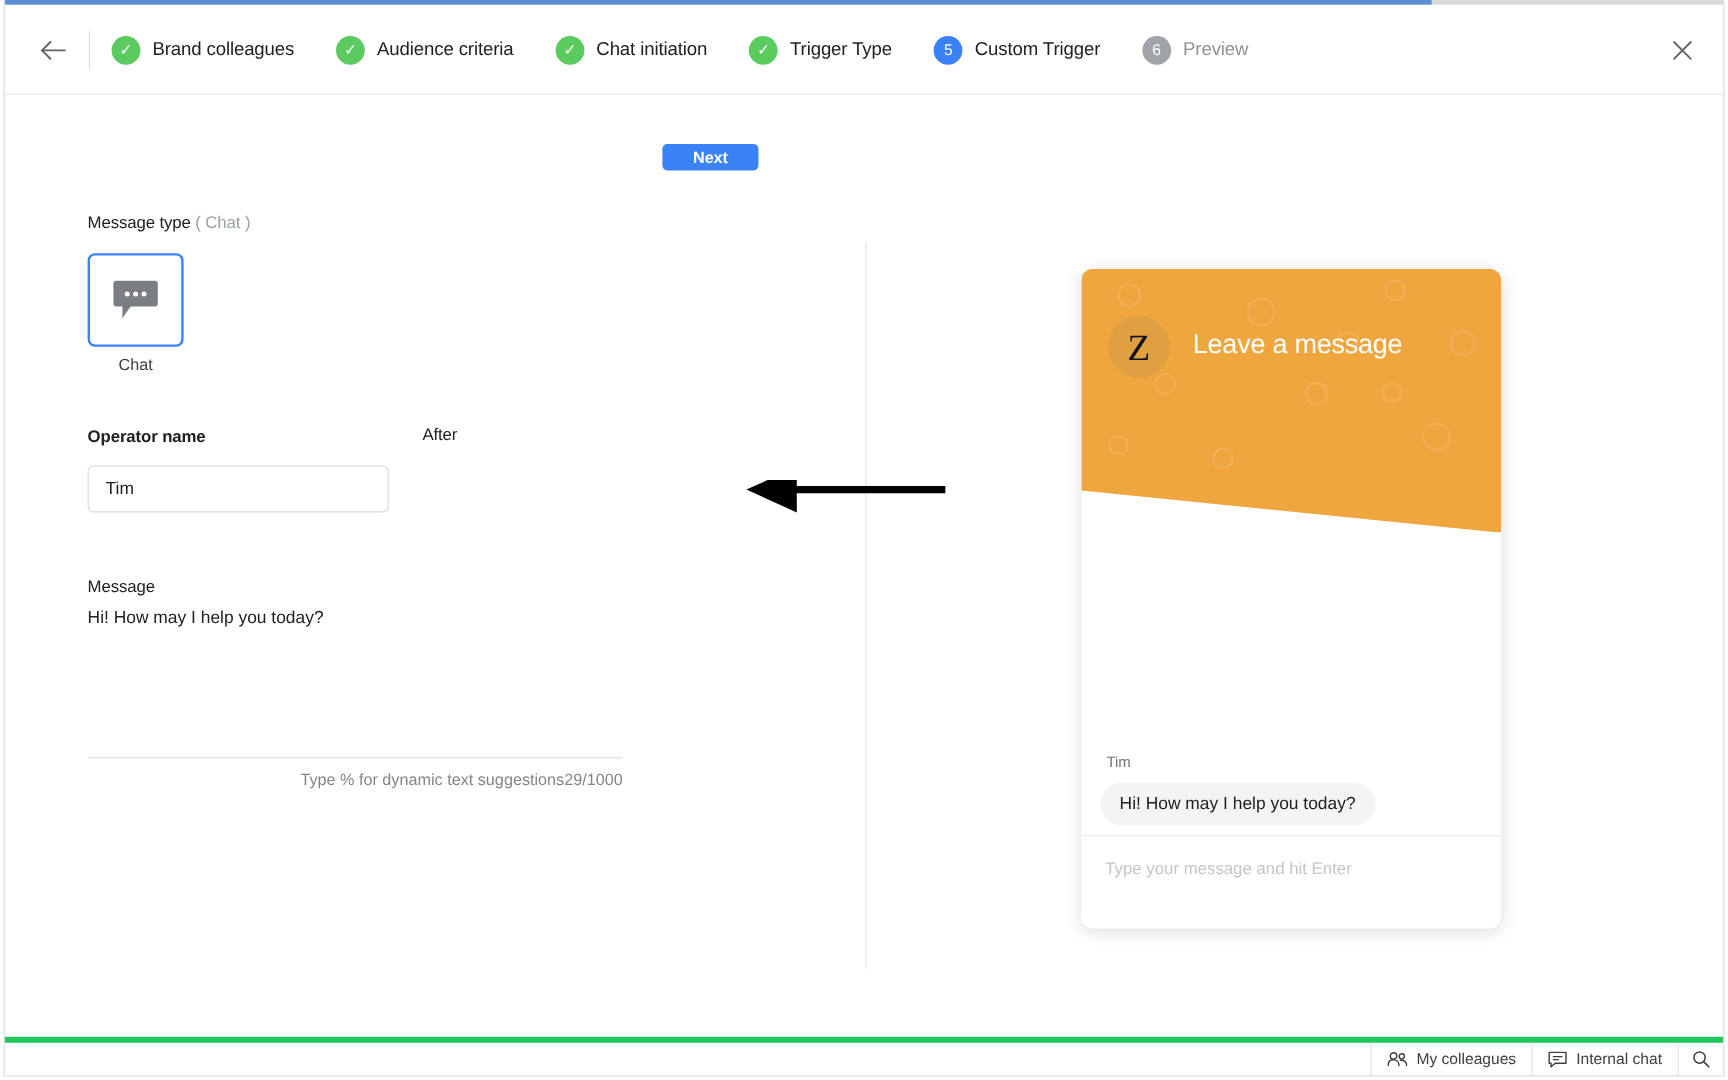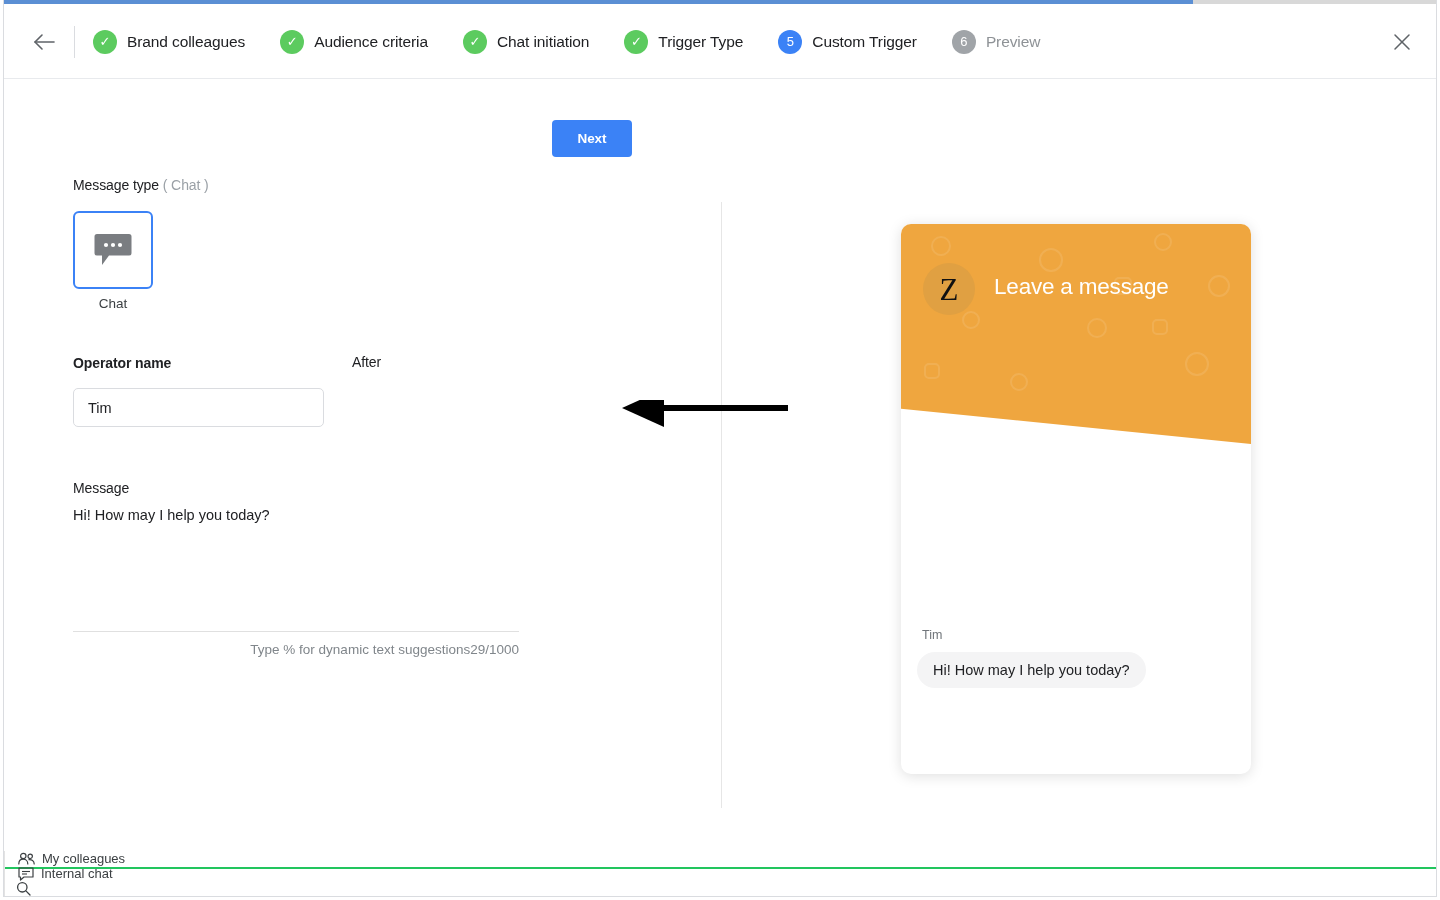--- a/index.html
+++ b/index.html
@@ -133,21 +133,21 @@
     position: absolute;
     left: 69px; top: 38px;
     font-size: 21.5px;
     font-weight: 400;
     color: #202124;
     letter-spacing: -0.2px;
   }
   .next-btn {
     position: absolute;
     left: 548px; top: 40px;
-    width: 80px; height: 37px;
+    width: 80px; height: 22px;
     background: #3b82f6;
     color: #ffffff;
     border: none;
     border-radius: 4px;
     font-family: "Liberation Sans", sans-serif;
     font-size: 13.5px;
     font-weight: 700;
     cursor: pointer;
     letter-spacing: -0.1px;
   }
@@ -345,25 +345,24 @@
     color: #c3c5c8;
   }
 
   
   .bottom-bar {
     position: absolute;
     left: 0; bottom: 0;
     width: 100%;
     height: 27px;
     background: #ffffff;
-    border-top: 2px solid #22c55e;
+    border-top: 5px solid #22c55e;
     display: flex;
     justify-content: flex-end;
     align-items: stretch;
-    flex-direction: column;
   }
   .bb-item {
     display: flex;
     align-items: center;
     gap: 7px;
     padding: 0 13px;
     border-left: 1px solid #e3e3e3;
     font-size: 13px;
     color: #3c4043;
     cursor: pointer;
@@ -500,20 +499,23 @@
 
         <div class="widget-avatar">Z</div>
         <div class="widget-title">Leave a message</div>
       </div>
 
       <div class="widget-body">
         <div class="msg-sender">Tim</div>
         <div class="msg-bubble">Hi! How may I help you today?</div>
       </div>
 
+      <div class="widget-composer">
+        <div class="composer-placeholder">Type your message and hit Enter</div>
+      </div>
 
     </div>
 
   </div>
 
   <div class="bottom-bar">
 
     <div class="bb-item">
       <svg width="17" height="13" viewBox="0 0 17 13">
         <circle cx="5.3" cy="4" r="2.7" fill="none" stroke="#3c4043" stroke-width="1.2"></circle>

